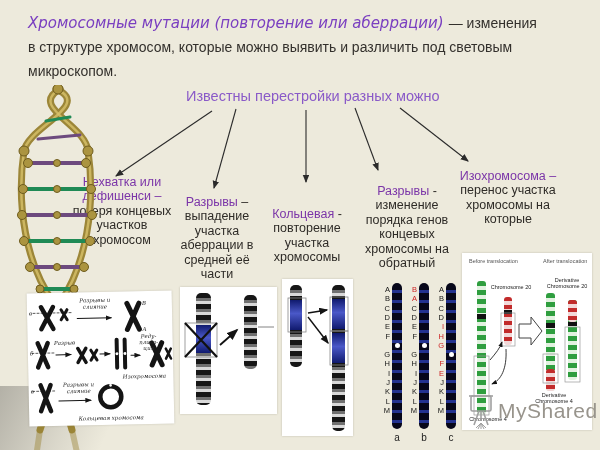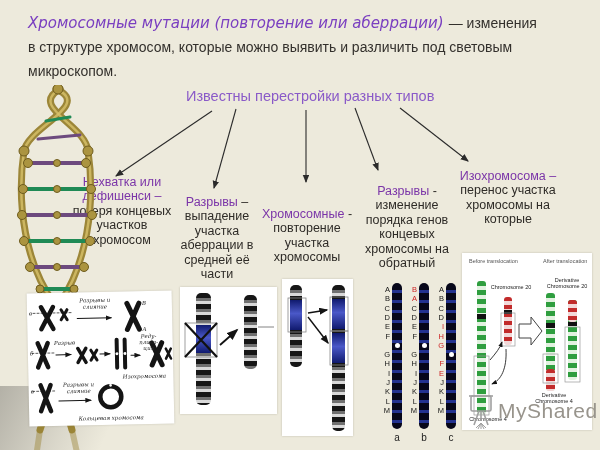--- a/index.html
+++ b/index.html
@@ -94,21 +94,21 @@
       <circle cx="76" cy="204" r="4"></circle>
     <circle cx="59" cy="218" r="5"></circle>
       <circle cx="59" cy="295" r="5"></circle>
   </g>
 </svg>
 
 <div class="title">
   <span class="title-accent">Хромосомные мутации (повторение или аберрации)</span><span class="title-rest">— изменения в структуре хромосом, которые можно выявить и различить под световым микроскопом.</span>
 </div>
 
-<div class="heading">Известны перестройки разных типов</div>
+<div class="heading">Известны перестройки разных можно</div>
 
 <svg class="abs" style="left:0;top:0;z-index:3;pointer-events:none;" width="600" height="450" viewBox="0 0 600 450">
   <defs>
     <marker id="ah" markerWidth="9" markerHeight="8" refX="6.5" refY="3" orient="auto">
       <path d="M0,0 L7.5,3 L0,6 Z" fill="#2B2B2B"></path>
     </marker>
   </defs>
   <g stroke="#2B2B2B" stroke-width="1.1" fill="none">
     <line x1="212" y1="111" x2="116" y2="176" marker-end="url(#ah)"></line>
     <line x1="236" y1="109" x2="214" y2="188" marker-end="url(#ah)"></line>
@@ -120,21 +120,21 @@
 
 <div class="type" style="left:72px;top:175px;width:100px;">
   <span class="type-name">Нехватка или дефишенси –</span>
   <span>потеря концевых участков хромосом</span>
 </div>
 <div class="type" style="left:169px;top:195px;width:96px;">
   <span class="type-name">Разрывы</span>
   <span>– выпадение участка аберрации в средней её части</span>
 </div>
 <div class="type" style="left:257px;top:207px;width:100px;">
-  <span class="type-name">Хромосомные</span>
+  <span class="type-name">Кольцевая</span>
   <span>- повторение участка хромосомы</span>
 </div>
 <div class="type" style="left:352px;top:184px;width:110px;">
   <span class="type-name">Разрывы</span>
   <span>- изменение порядка генов концевых хромосомы на обратный</span>
 </div>
 <div class="type" style="left:448px;top:169px;width:120px;">
   <span class="type-name">Изохромосома –</span>
   <span>перенос участка хромосомы на которые</span>
 </div>

